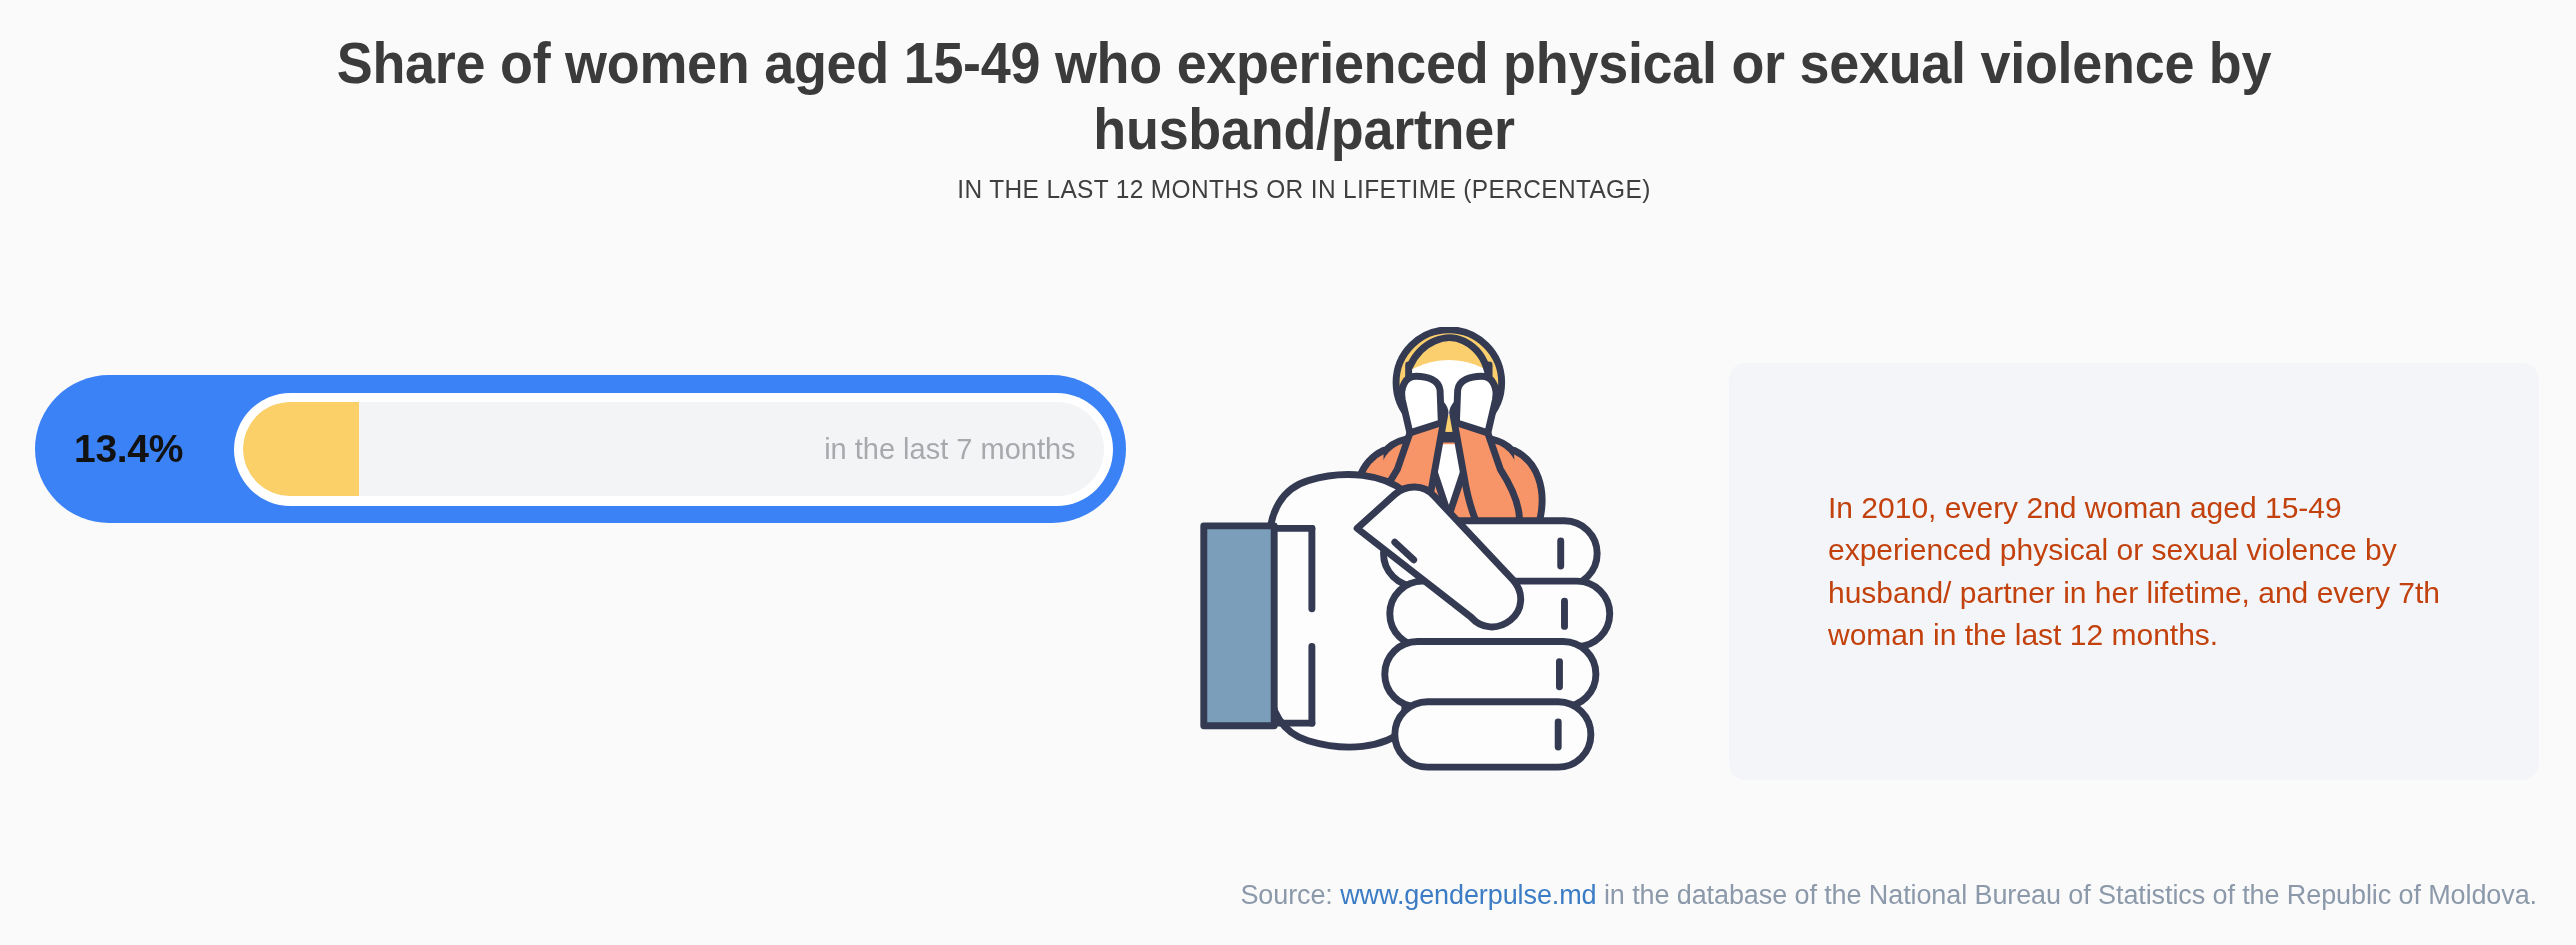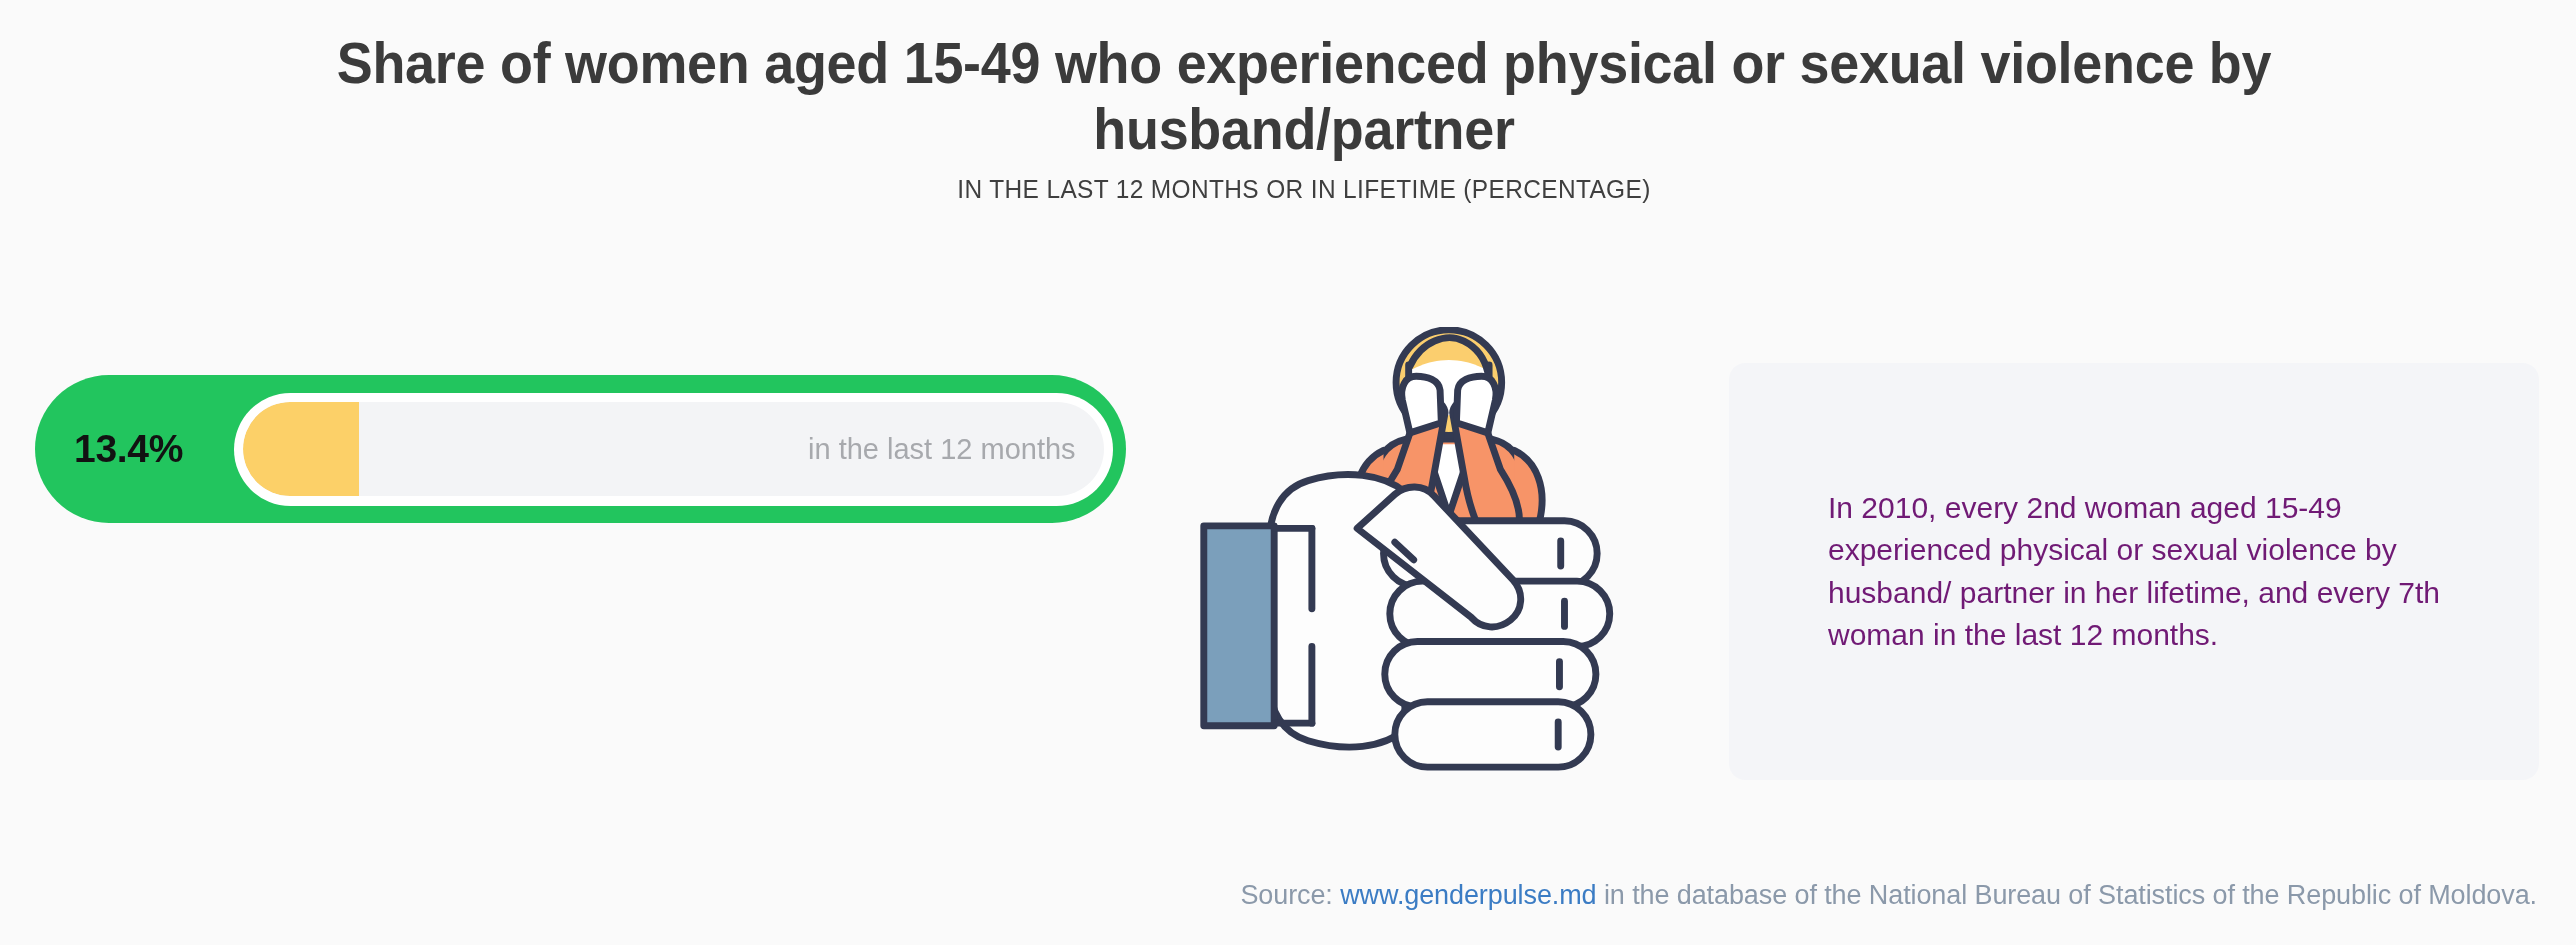--- a/index.html
+++ b/index.html
@@ -52,21 +52,21 @@
   #bars {
     position: absolute;
     left: 35px;
     top: 375px;
     width: 1091px;
   }
   .bar-shell {
     position: relative;
     width: 1091px;
     height: 148px;
-    background: #22c55e;
+    background: #3b82f6;
     border-radius: 74px;
     margin-bottom: 64px;
   }
   .bar-value {
     position: absolute;
     left: 39px;
     top: 50%;
     transform: translateY(-50%);
     font-size: 39px;
     font-weight: 700;
@@ -130,21 +130,21 @@
     border-radius: 16.4px;
   }
   #info-text {
     position: absolute;
     left: 99px;
     top: 50%;
     transform: translateY(-50%);
     width: 629px;
     font-size: 30px;
     line-height: 1.42;
-    color: #701a75;
+    color: #c2410c;
   }
 
   
   #footer {
     position: absolute;
     left: 0;
     top: 880px;
     width: 2576px;
     text-align: right;
     padding-right: 39px;
@@ -169,21 +169,21 @@
   <div id="subtitle">IN THE LAST 12 MONTHS OR IN LIFETIME (PERCENTAGE)</div>
 </div>
 
 <div id="bars">
 
   <div class="bar-shell">
     <div class="bar-value">13.4%</div>
     <div class="bar-wrap">
       <div class="bar-track">
         <div class="bar-fill" id="fill-0" style="width: 13.4%; background: rgb(252, 208, 104);"></div>
-        <div class="bar-label">in the last 12 months</div>
+        <div class="bar-label">in the last 7 months</div>
       </div>
     </div>
   </div>
 
 
 </div>
 
 <div id="illustration">
   <svg viewBox="0 0 740 720" width="465" height="453" xmlns="http://www.w3.org/2000/svg">
     <g fill="none" stroke="#333a52" stroke-width="11" stroke-linecap="round" stroke-linejoin="round">

